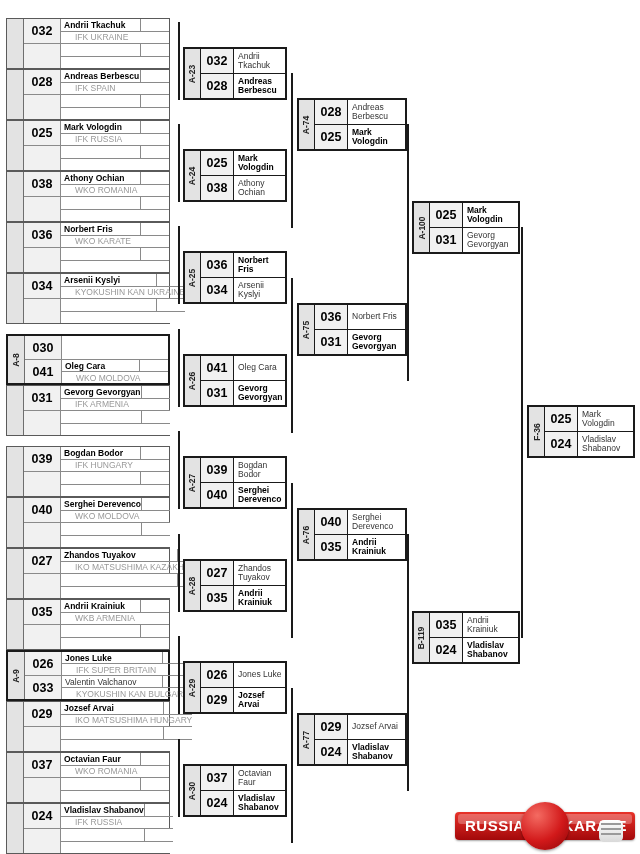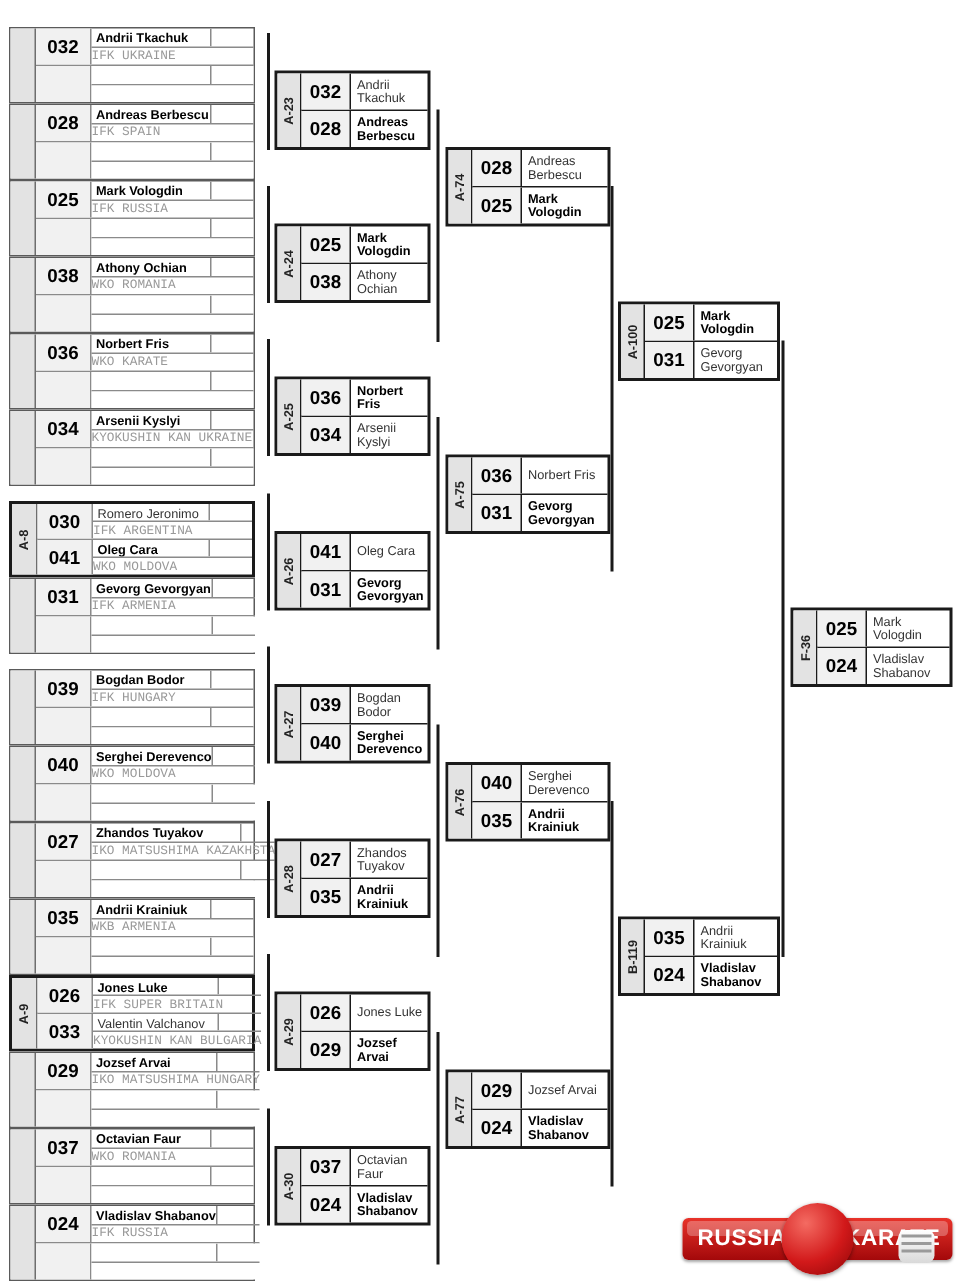--- a/index.html
+++ b/index.html
@@ -41,22 +41,22 @@
   }
   .r1 .txt{flex:1;display:flex;flex-direction:column;min-width:0;}
   .r1 .nm{
     flex:1 1 50%;display:flex;align-items:center;min-height:0;
     border-bottom:1px solid #8a8a8a;padding-left:3px;overflow:hidden;
     font-size:8.5px;color:#333;white-space:nowrap;
   }
   .r1 .nm.win{font-weight:bold;color:#000;}
   .r1 .cl{
     flex:1 1 50%;display:flex;align-items:center;min-height:0;
-    padding-left:0;overflow:visible;
-    font-size:8.5px;color:#999;white-space:nowrap;font-family:Liberation Mono, monospace;
+    padding-left:14px;overflow:visible;
+    font-size:8.5px;color:#999;white-space:nowrap;
   }
   .r1 .nm .cell{flex:1;min-width:0;overflow:visible;}
   .r1 .nm .side{width:28px;flex:0 0 28px;border-left:1px solid #8a8a8a;height:100%;}
   .r1 .empty .nm,.r1 .empty .cl{background:#fff;}
 
   
   .mb{
     position:absolute;border:2px solid #1a1a1a;box-sizing:border-box;background:#fff;
     display:flex;
   }
@@ -288,27 +288,20 @@
           </div>
         </div>
       </div>
       <div class="r1 matched" style="top: 334px;">
         <div class="tag">
           <span>A-8</span>
         </div>
         <div class="body">
           <div class="half">
             <div class="num">030</div>
-            <div class="txt">
-              <div class="nm">
-                <div class="cell">Romero Jeronimo</div>
-                <div class="side"></div>
-              </div>
-              <div class="cl">IFK ARGENTINA</div>
-            </div>
           </div>
           <div class="half">
             <div class="num">041</div>
             <div class="txt">
               <div class="nm win">
                 <div class="cell">Oleg Cara</div>
                 <div class="side"></div>
               </div>
               <div class="cl">WKO MOLDOVA</div>
             </div>

